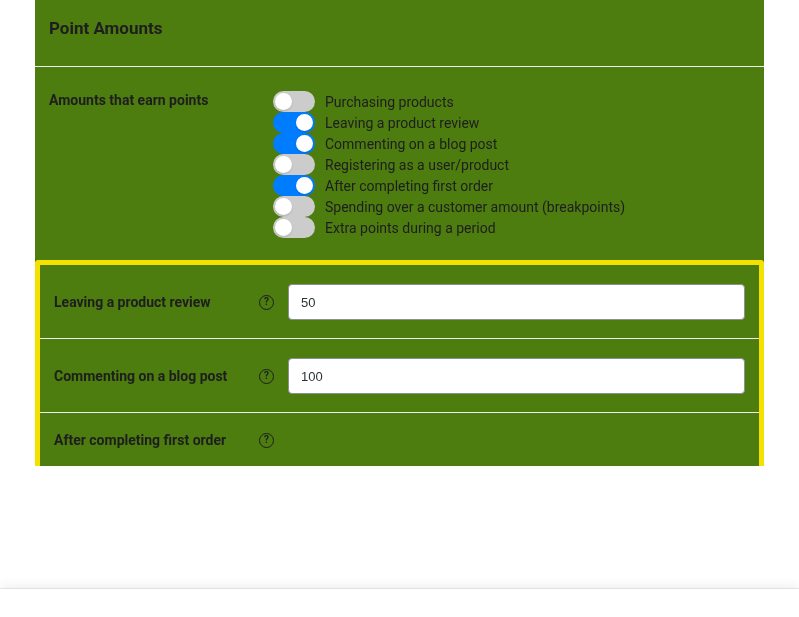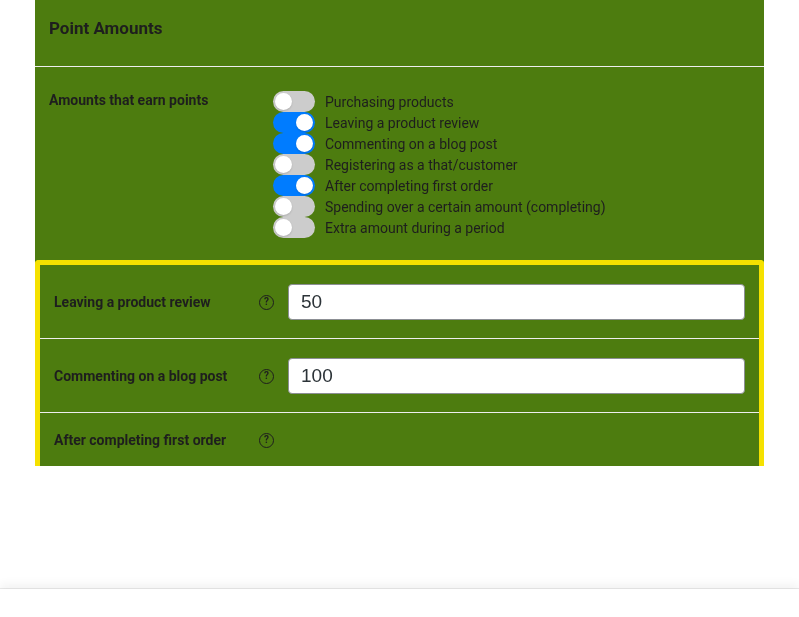--- a/index.html
+++ b/index.html
@@ -122,21 +122,21 @@
       flex-shrink: 0;
       cursor: help;
       line-height: 1;
     }
     .text-input {
       flex: 1;
       height: 36px;
       border: 1px solid #8c8f94;
       border-radius: 4px;
       padding: 10px 12px;
-      font-size: 19px;
+      font-size: 13px;
       color: #2c3338;
       background: #fff;
     }
     .bottom-shadow {
       position: absolute;
       left: 0;
       right: 0;
       bottom: 0;
       height: 28px;
       background: #ffffff;
@@ -172,42 +172,42 @@
         <div class="toggle on">
           <div class="toggle-knob"></div>
         </div>
         <span class="toggle-label">Commenting on a blog post</span>
       </div>
 
       <div class="toggle-row">
         <div class="toggle">
           <div class="toggle-knob"></div>
         </div>
-        <span class="toggle-label">Registering as a that/customer</span>
+        <span class="toggle-label">Registering as a user/product</span>
       </div>
 
       <div class="toggle-row">
         <div class="toggle on">
           <div class="toggle-knob"></div>
         </div>
         <span class="toggle-label">After completing first order</span>
       </div>
 
       <div class="toggle-row">
         <div class="toggle">
           <div class="toggle-knob"></div>
         </div>
-        <span class="toggle-label">Spending over a certain amount (completing)</span>
-      </div>
-
-      <div class="toggle-row">
-        <div class="toggle">
-          <div class="toggle-knob"></div>
-        </div>
-        <span class="toggle-label">Extra amount during a period</span>
+        <span class="toggle-label">Spending over a customer amount (breakpoints)</span>
+      </div>
+
+      <div class="toggle-row">
+        <div class="toggle">
+          <div class="toggle-knob"></div>
+        </div>
+        <span class="toggle-label">Extra points during a period</span>
       </div>
 
     </div>
   </div>
 
   <div class="highlight-box">
 
     <div class="input-row">
       <div class="input-label">Leaving a product review</div>
       <span class="help-icon">?</span>

